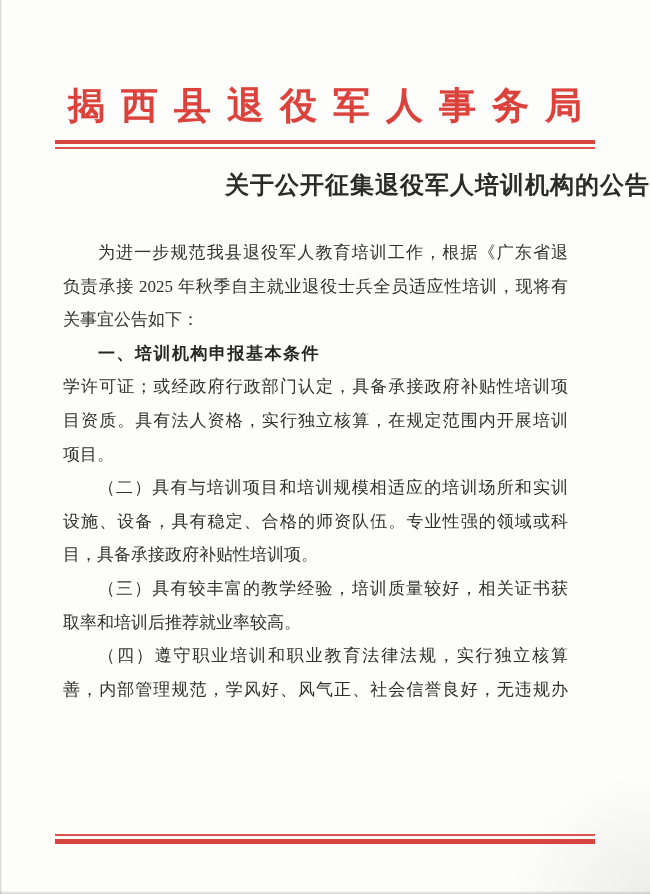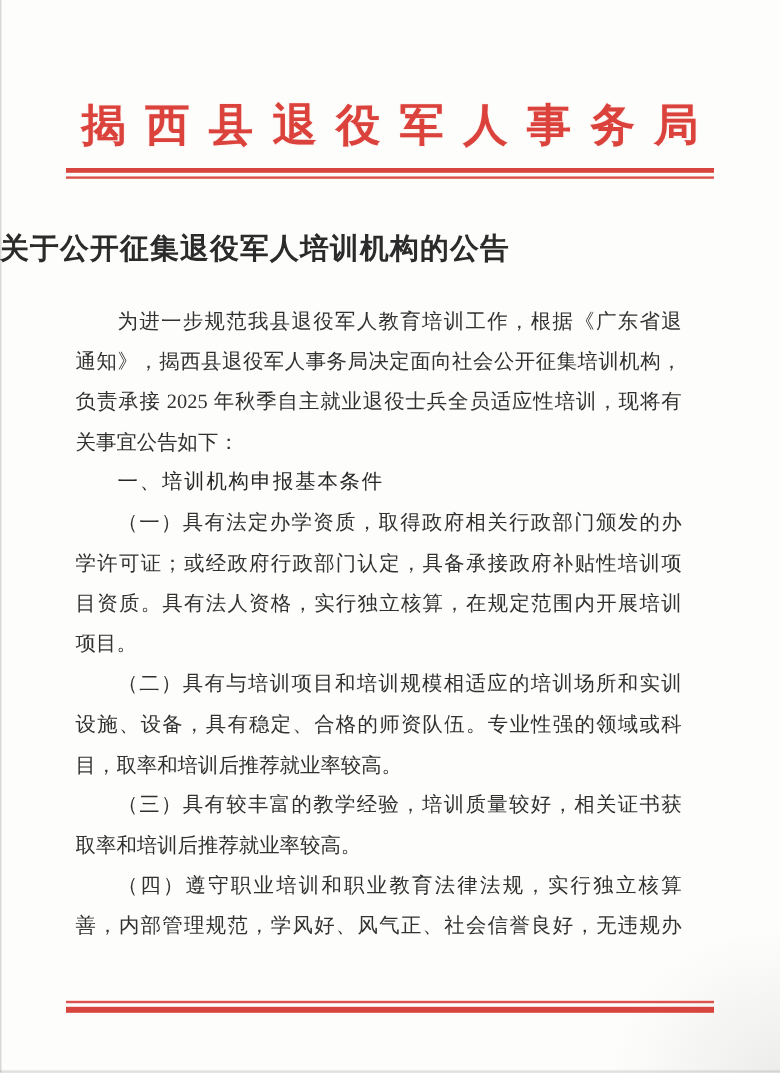--- a/index.html
+++ b/index.html
@@ -39,45 +39,45 @@
     text-shadow: 0 0 1px rgba(220,66,60,.35);
     white-space: nowrap;
   }
   .rule { position: absolute; left: 55px; width: 540px; background: #d8443e; }
   .rule-top-thick { top: 140px; height: 4px; }
   .rule-top-thin  { top: 147px; height: 2px; background: #dd524c; }
   .rule-bot-thin  { top: 834px; height: 2px; background: #dd524c; }
   .rule-bot-thick { top: 839px; height: 5px; }
   
   .doc-title {
-    position: absolute; left: 0; right: 0; top: 193px;
+    position: absolute; left: 0; right: 0; top: 170px;
     margin: 0;
-    text-align: left;
+    text-align: right;
     font-family: "Liberation Sans", "DejaVu Sans", sans-serif;
     font-weight: 700;
     font-size: 24px;
     line-height: 30px;
     letter-spacing: 1px;
     color: #2b2b2b;
     white-space: nowrap;
   }
   
   .body-block {
-    position: absolute; left: 63px; top: 251px; width: 505px;
+    position: absolute; left: 63px; top: 236px; width: 505px;
     font-family: "Liberation Serif", "DejaVu Serif", serif;
     font-size: 17px;
     line-height: 33.6px;
     color: #313131;
   }
   .line { text-align: justify; text-align-last: left; }
   .line.j { text-align-last: justify; }
   .line.ind { text-indent: 35px; }
   .line.b {
     font-family: "Liberation Sans", "DejaVu Sans", sans-serif;
-    font-weight: 400;
+    font-weight: 700;
     letter-spacing: 1.5px;
     color: #262626;
   }
 </style>
 </head>
 <body>
 
 <div class="page">
 
   <div class="edge-left"></div>
@@ -87,31 +87,29 @@
   <div class="agency">揭西县退役军人事务局</div>
 
   <div class="rule rule-top-thick"></div>
   <div class="rule rule-top-thin"></div>
 
   <h1 class="doc-title">关于公开征集退役军人培训机构的公告</h1>
 
   <div class="body-block">
 
   <div class="line ind j">为进一步规范我县退役军人教育培训工作，根据《广东省退</div>
-      <div class="line j">通知》，揭西县退役军人事务局决定面向社会公开征集培训机构，</div>
       <div class="line j">负责承接 2025 年秋季自主就业退役士兵全员适应性培训，现将有</div>
       <div class="line">关事宜公告如下：</div>
       <div class="line ind b">一、培训机构申报基本条件</div>
-      <div class="line ind j">（一）具有法定办学资质，取得政府相关行政部门颁发的办</div>
       <div class="line j">学许可证；或经政府行政部门认定，具备承接政府补贴性培训项</div>
       <div class="line j">目资质。具有法人资格，实行独立核算，在规定范围内开展培训</div>
       <div class="line">项目。</div>
       <div class="line ind j">（二）具有与培训项目和培训规模相适应的培训场所和实训</div>
       <div class="line j">设施、设备，具有稳定、合格的师资队伍。专业性强的领域或科</div>
-      <div class="line">目，取率和培训后推荐就业率较高。</div>
+      <div class="line">目，具备承接政府补贴性培训项。</div>
       <div class="line ind j">（三）具有较丰富的教学经验，培训质量较好，相关证书获</div>
       <div class="line">取率和培训后推荐就业率较高。</div>
       <div class="line ind j">（四）遵守职业培训和职业教育法律法规，实行独立核算</div>
       <div class="line j">善，内部管理规范，学风好、风气正、社会信誉良好，无违规办</div>
     </div>
 
   <div class="rule rule-bot-thin"></div>
   <div class="rule rule-bot-thick"></div>
 
 </div>

